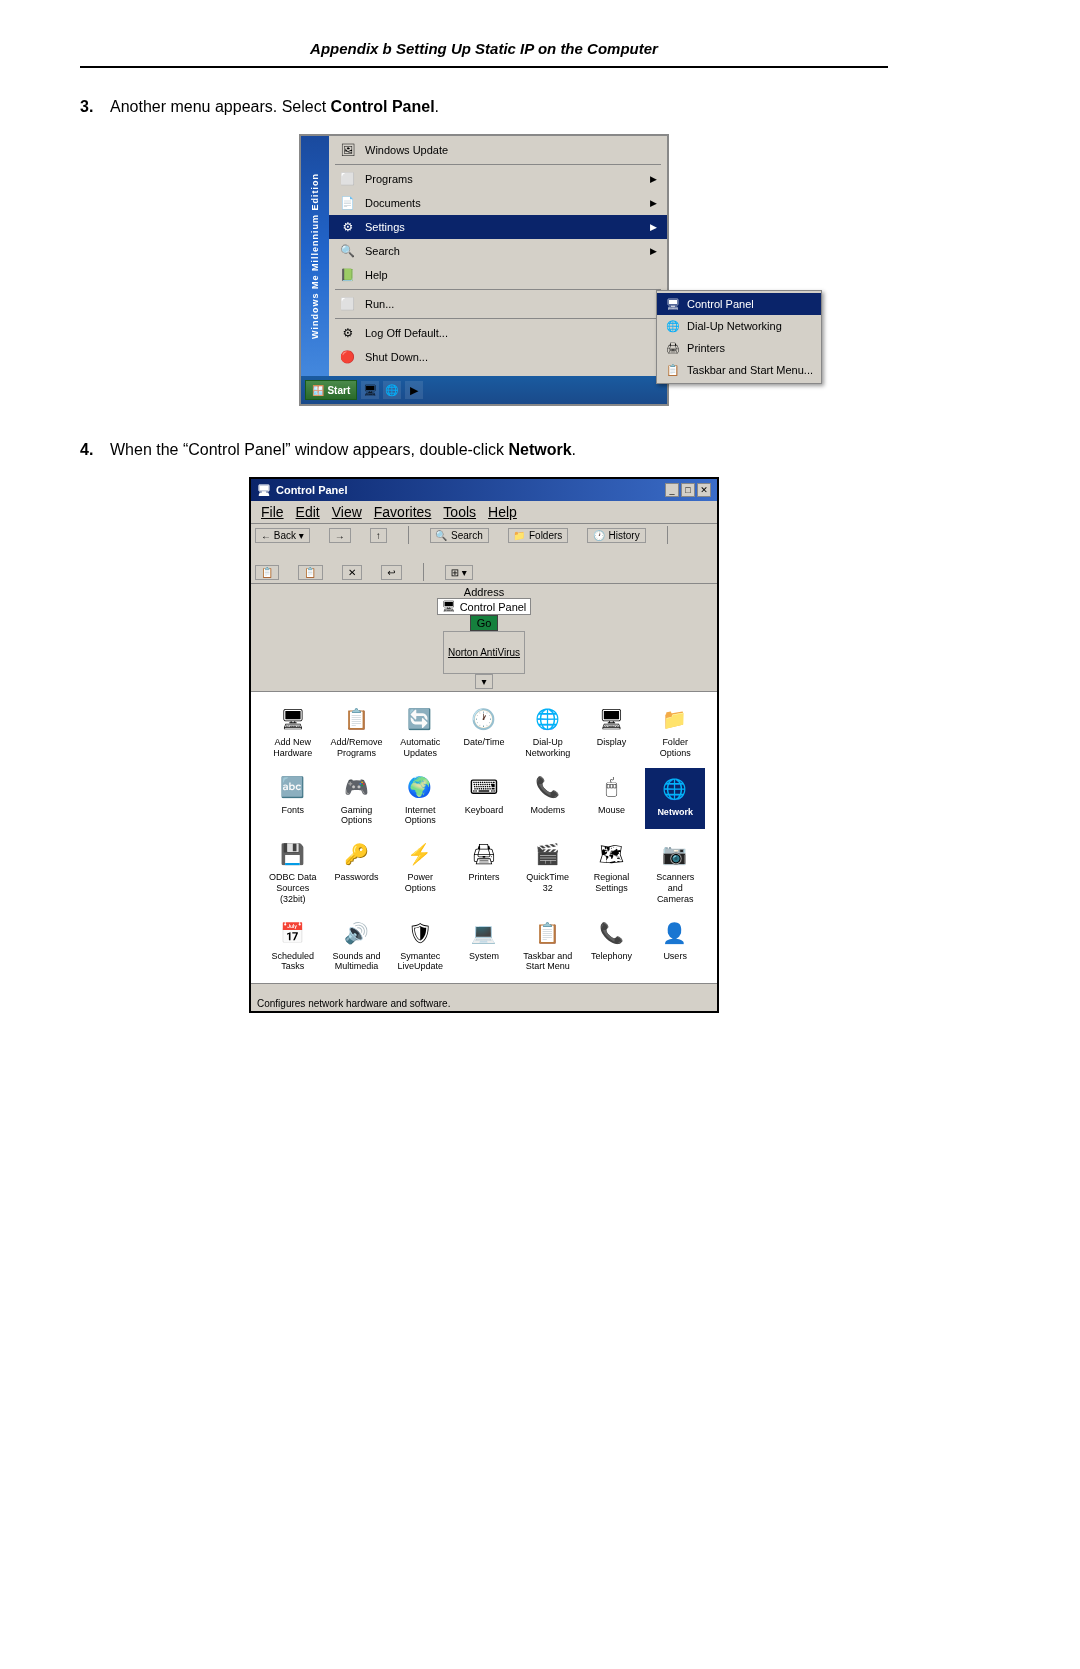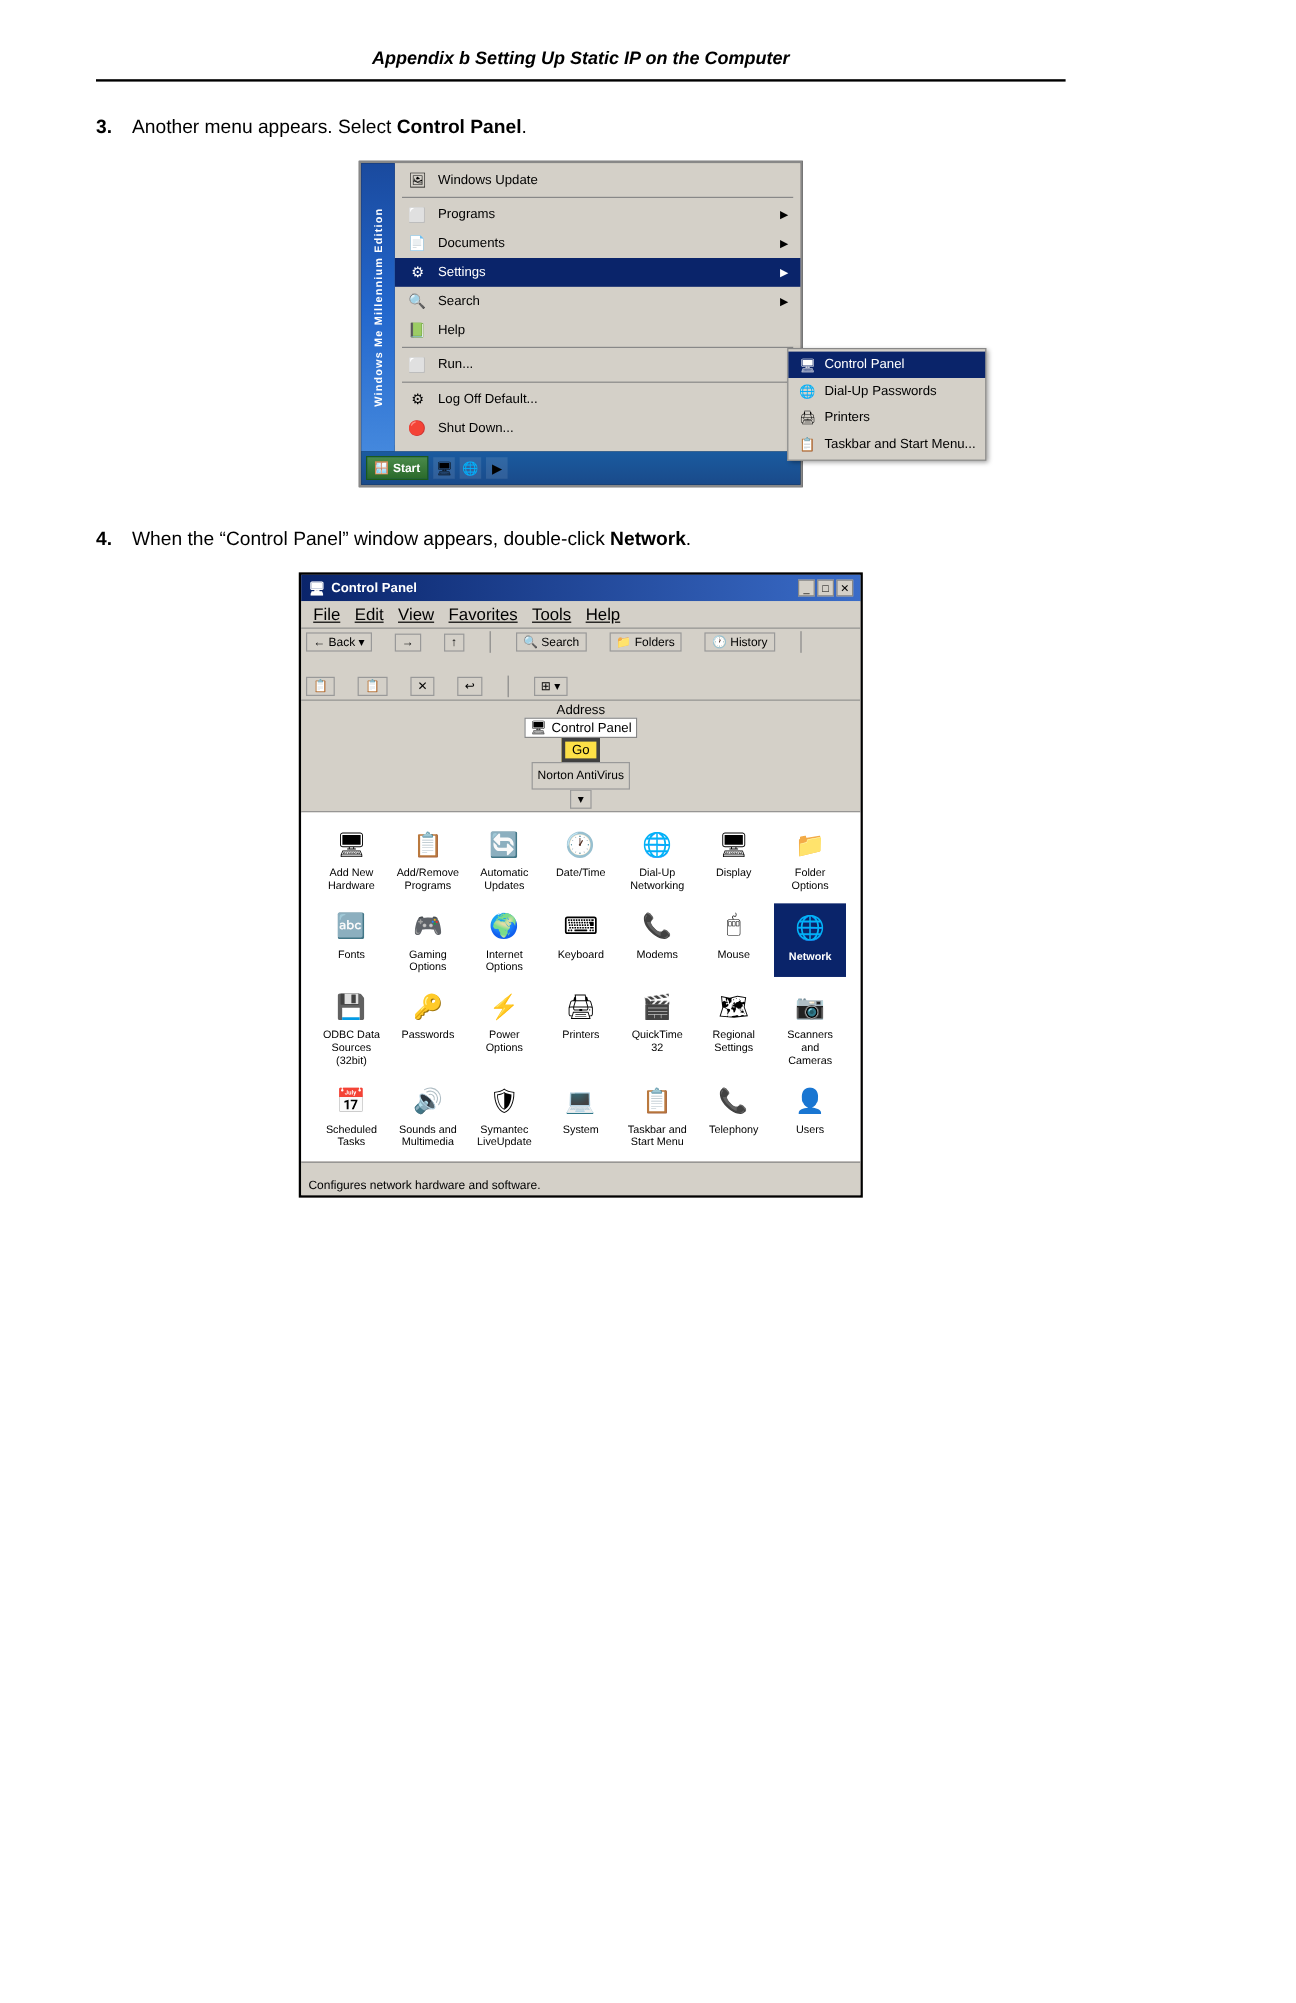--- a/index.html
+++ b/index.html
@@ -279,32 +279,33 @@
       flex: 1;
       background: #fff;
       border: 1px solid #888;
       padding: 1px 4px;
       font-size: 11px;
       display: flex;
       align-items: center;
       gap: 4px;
     }
     .cp-go-btn {
-      background: #fde047;
-      border: 3px solid #404040;
+      background: #15803d;
+      border: 1px solid #404040;
       padding: 1px 6px;
       font-size: 11px;
       cursor: pointer;
     }
     .cp-norton-btn {
       background: #d4d0c8;
       border: 1px solid #999;
-      padding: 5px 4px;
+      padding: 15px 4px;
       font-size: 10px;
       cursor: pointer;
+      text-decoration: underline;
     }
 
     
     .cp-icons-area {
       background: #fff;
       padding: 8px 12px;
       display: grid;
       grid-template-columns: repeat(7, 1fr);
       gap: 6px 4px;
       min-height: 200px;
@@ -403,21 +404,21 @@
             <span>Settings</span>
             <span class="arrow">▶</span>
 
             <div class="winme-submenu">
               <div class="winme-submenu-item highlighted">
                 <span class="s-icon">🖥</span>
                 <span>Control Panel</span>
               </div>
               <div class="winme-submenu-item">
                 <span class="s-icon">🌐</span>
-                <span>Dial-Up Passwords</span>
+                <span>Dial-Up Networking</span>
               </div>
               <div class="winme-submenu-item">
                 <span class="s-icon">🖨</span>
                 <span>Printers</span>
               </div>
               <div class="winme-submenu-item">
                 <span class="s-icon">📋</span>
                 <span>Taskbar and Start Menu...</span>
               </div>
             </div>

